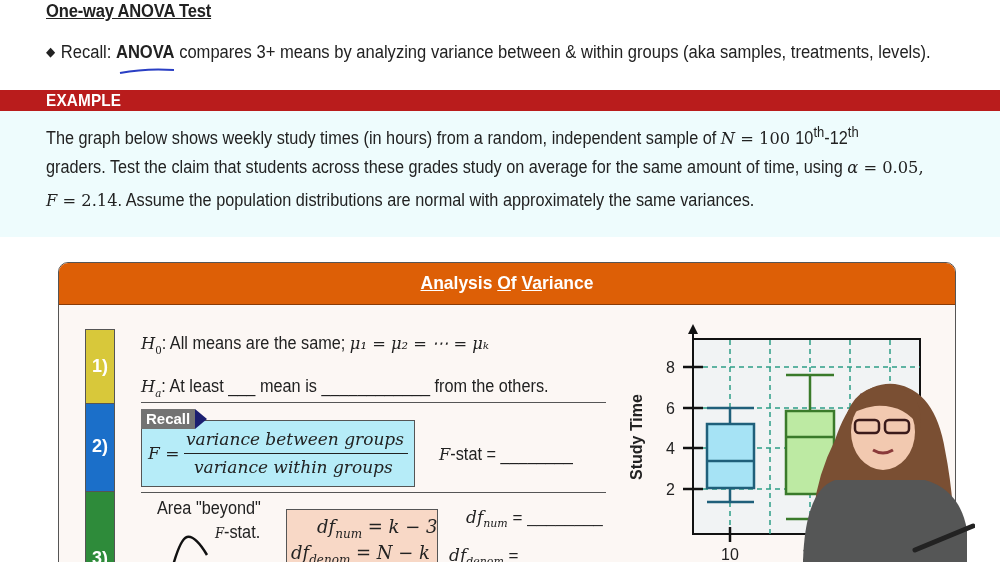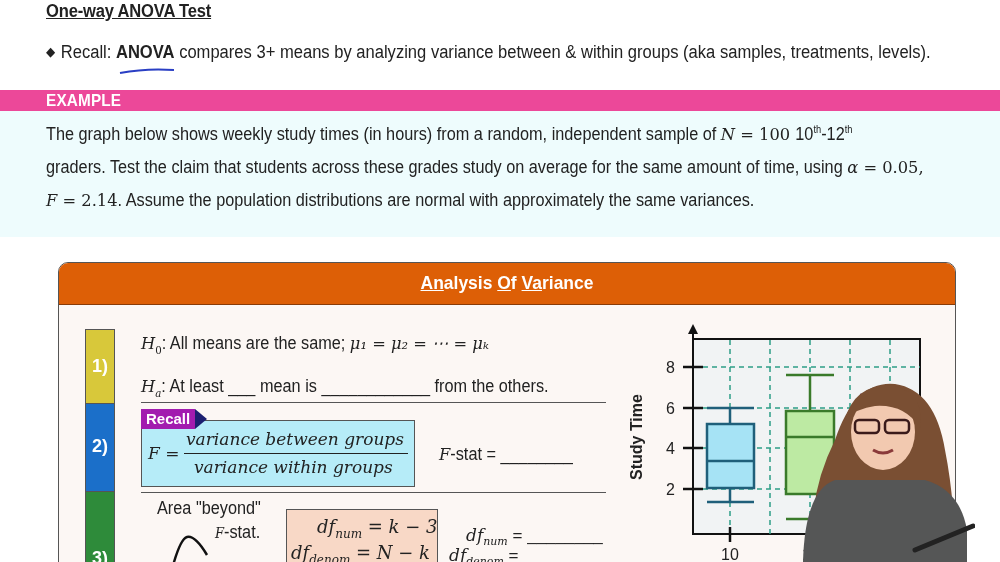--- a/index.html
+++ b/index.html
@@ -4,44 +4,44 @@
 <style>
   html, body { margin:0; padding:0; }
   body { width:1000px; height:562px; overflow:hidden; background:#ffffff; position:relative;
          font-family:"Liberation Sans", sans-serif; color:#222; }
   .title { position:absolute; left:46px; top:1px; font-size:18px; font-weight:bold; text-decoration:underline;
            letter-spacing:-0.2px; transform:scaleX(0.92); transform-origin:left; }
   .recall-line { position:absolute; left:46px; top:42px; font-size:18px; white-space:nowrap; transform:scaleX(0.92); transform-origin:left; }
   .recall-line .bullet { font-size:13px; margin-right:6px; vertical-align:2px; }
   .recall-line b { position:relative; }
   .pen-underline { position:absolute; left:118px; top:67px; width:58px; height:8px; }
-  .example-bar { position:absolute; left:0; top:90px; width:1000px; height:21px; background:#ec4899; }
+  .example-bar { position:absolute; left:0; top:90px; width:1000px; height:21px; background:#b91c1c; }
   .example-bar span { position:absolute; left:46px; top:1px; color:#fff; font-weight:bold; font-size:17px; letter-spacing:0.2px; transform:scaleX(0.9); transform-origin:left; }
   .example-body { position:absolute; left:0; top:111px; width:1000px; height:126px; background:#eefcfd; }
   .ex-line { position:absolute; left:46px; font-size:17.5px; white-space:nowrap; color:#222; transform:scaleX(0.93); transform-origin:left; }
   .m { font-family:"DejaVu Serif", serif; font-style:italic; }
   .mn { font-family:"DejaVu Serif", serif; }
-  sup { font-size:10px; }
+  sup { font-size:14px; }
   .card { position:absolute; left:58px; top:262px; width:896px; height:320px; border:1.5px solid #555; border-radius:10px;
           background:#fcf7f4; overflow:hidden; }
   .card-header { position:absolute; left:0; top:0; width:100%; height:41px; background:#dd5f06; border-bottom:1px solid #8a3b06; }
   .new-tag { position:absolute; left:0; top:0; width:56px; height:41px; background:#c0202c; }
   .new-tag:after { content:""; position:absolute; right:-16px; top:0; border-left:16px solid #c0202c; border-top:20.5px solid transparent; border-bottom:20.5px solid transparent; }
   .new-tag span { position:absolute; left:6px; top:11px; color:#fff; font-weight:bold; font-size:15px; }
   .card-title { position:absolute; left:0; width:100%; top:9px; text-align:center; color:#fff; font-weight:bold; font-size:19px; transform:scaleX(0.92); }
   .card-title u { text-decoration:underline; }
   .step { position:absolute; left:26px; width:28px; color:#fff; font-weight:bold; font-size:18px; text-align:center; border:1px solid #555; }
   .s1 { top:66px; height:74px; background:#d8c83a; }
   .s2 { top:140px; height:88px; background:#1b6fc9; }
   .s3 { top:228px; height:100px; background:#2e8b3a; }
   .step span { position:absolute; left:0; width:100%; }
   .txt { position:absolute; font-size:17.5px; white-space:nowrap; transform:scaleX(0.93); transform-origin:left; }
   .hr { position:absolute; left:82px; width:465px; height:1px; background:#555; }
   .recall-box { position:absolute; left:82px; top:157px; width:272px; height:65px; background:#b6ecf8; border:1px solid #555; }
-  .recall-tag { position:absolute; left:82px; top:146px; height:20px; width:54px; background:#a21caf; }
+  .recall-tag { position:absolute; left:82px; top:146px; height:20px; width:54px; background:#737373; }
   .recall-tag:after { content:""; position:absolute; right:-12px; top:0; border-left:12px solid #1c1f70; border-top:10px solid transparent; border-bottom:10px solid transparent; }
   .recall-tag span { position:absolute; left:5px; top:1px; color:#fff; font-weight:bold; font-size:15px; }
   .frac { position:absolute; font-family:"DejaVu Serif", serif; font-style:italic; font-size:17px; white-space:nowrap; }
   .df-box { position:absolute; left:227px; top:246px; width:150px; height:80px; background:#f8d8c6; border:1px solid #555; }
   .chart { position:absolute; left:620px; top:320px; }
   .presenter { position:absolute; left:795px; top:380px; width:180px; height:182px; }
 </style>
 </head>
 <body>
 
@@ -113,21 +113,21 @@
     <span class="m" style="font-size:14px;">F</span><span>-stat.</span>
   </div>
   <svg style="position:absolute; left:108px; top:270px;" width="60" height="50">
     <path d="M2 48 Q12 6 20 4 Q28 2 40 22" stroke="#111" stroke-width="2.5" fill="none"></path>
   </svg>
 
   <div class="df-box">
     <div class="frac" style="left:30px; top:6px; font-size:18px;"><span>df</span><sub style="font-size:12px;">num</sub><span> = k − 3</span></div>
     <div class="frac" style="left:4px; top:32px; font-size:18px;"><span>df</span><sub style="font-size:12px;">denom</sub><span> = N − k</span></div>
   </div>
-  <div class="frac" style="left:407px; top:262px; font-size:17px;"><span>df</span><sub style="font-size:11px;">num</sub><span style="font-family:'Liberation Sans',sans-serif; font-style:normal;"> = ________</span></div>
+  <div class="frac" style="left:407px; top:244px; font-size:17px;"><span>df</span><sub style="font-size:11px;">num</sub><span style="font-family:'Liberation Sans',sans-serif; font-style:normal;"> = ________</span></div>
   <div class="frac" style="left:390px; top:282px; font-size:17px;"><span>df</span><sub style="font-size:11px;">denom</sub><span style="font-family:'Liberation Sans',sans-serif; font-style:normal;"> = </span></div>
 </div>
 
 <svg class="chart" width="320" height="242">
   <rect x="73" y="19" width="227" height="195" fill="#f1f3f4" stroke="#111" stroke-width="2"></rect>
   <g stroke="#2e9e86" stroke-width="1.5" stroke-dasharray="5,4">
     <line x1="110" y1="20" x2="110" y2="214"></line>
     <line x1="150" y1="20" x2="150" y2="214"></line>
     <line x1="190" y1="20" x2="190" y2="214"></line>
     <line x1="230" y1="20" x2="230" y2="214"></line>

